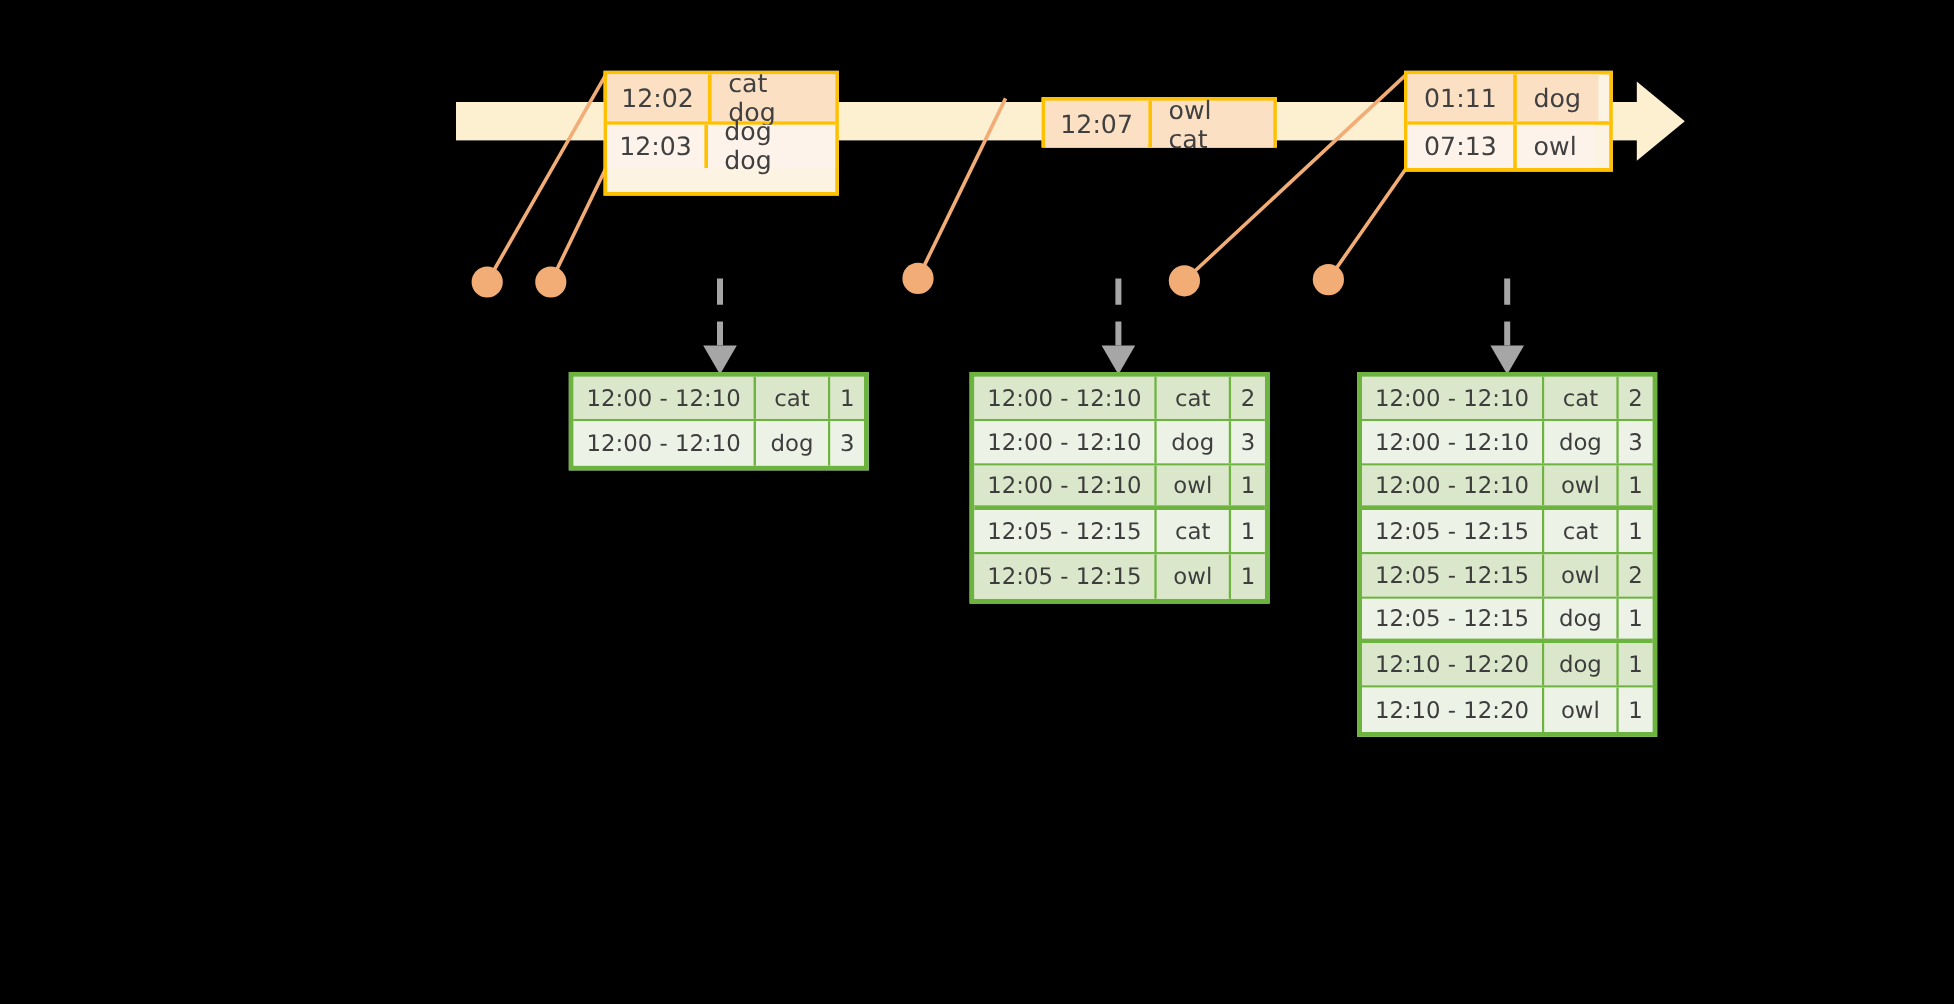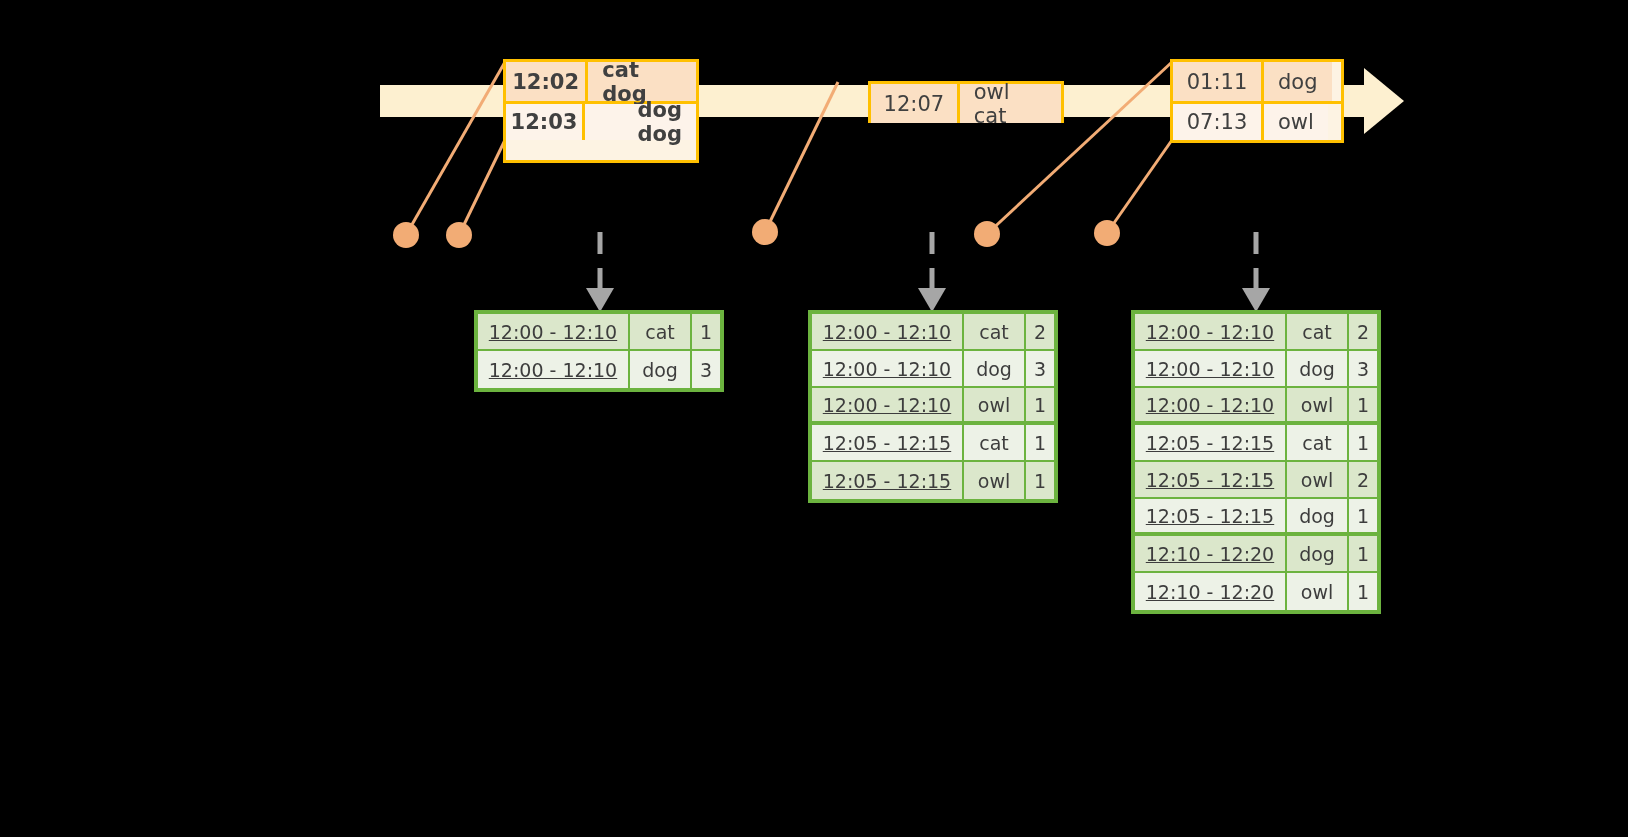--- a/index.html
+++ b/index.html
@@ -40,21 +40,21 @@
     display: flex;
     height: 39px;
     box-sizing: border-box;
   }
   .evt-row + .evt-row {
     border-top: 3px solid #ffc000;
   }
   .evt-row.shade .evt-time,
   .evt-row.shade .evt-words { background: #fbe0c4; }
   .evt-row.plain .evt-time,
-  .evt-row.plain .evt-words { background: #fdf3ea; text-align: right; }
+  .evt-row.plain .evt-words { background: #fdf3ea; }
   .evt-time {
     width: 88px;
     display: flex;
     align-items: center;
     justify-content: center;
     font-size: 21px;
     color: #404040;
     box-sizing: border-box;
   }
   .evt-words {
@@ -86,21 +86,21 @@
   .agg-row.dark .cell { background: #dbe7cb; }
   .agg-row.light .cell { background: #edf2e7; }
   .cell {
     display: flex;
     align-items: center;
     justify-content: center;
     font-size: 19px;
     color: #3d3d3d;
     box-sizing: border-box;
   }
-  .cell.c-win { border-right: 2px solid #6cb33f; text-decoration: underline; }
+  .cell.c-win { border-right: 2px solid #6cb33f; }
   .cell.c-key { border-right: 2px solid #6cb33f; }
 </style>
 </head>
 <body>
 
 <div id="stage">
 
   <svg class="layer" viewBox="0 0 1628 837">
 
     <g>
@@ -129,21 +129,21 @@
       <line x1="932" y1="232" x2="932" y2="288" stroke-dasharray="22 14"></line>
       <line x1="1256" y1="232" x2="1256" y2="288" stroke-dasharray="22 14"></line>
     </g>
     <g fill="#a6a6a6">
       <polygon points="586,288 614,288 600,312"></polygon>
       <polygon points="918,288 946,288 932,312"></polygon>
       <polygon points="1242,288 1270,288 1256,312"></polygon>
     </g>
   </svg>
 
-  <div class="evt-group" style="left:503px; top:59px; width:196px; height:104px;font-weight:bold;">
+  <div class="evt-group" style="left:503px; top:59px; width:196px; height:104px;">
     <div class="evt-row shade">
       <div class="evt-time">12:02</div>
       <div class="evt-words">cat dog</div>
     </div>
     <div class="evt-row plain">
       <div class="evt-time">12:03</div>
       <div class="evt-words">dog dog</div>
     </div>
   </div>
 

